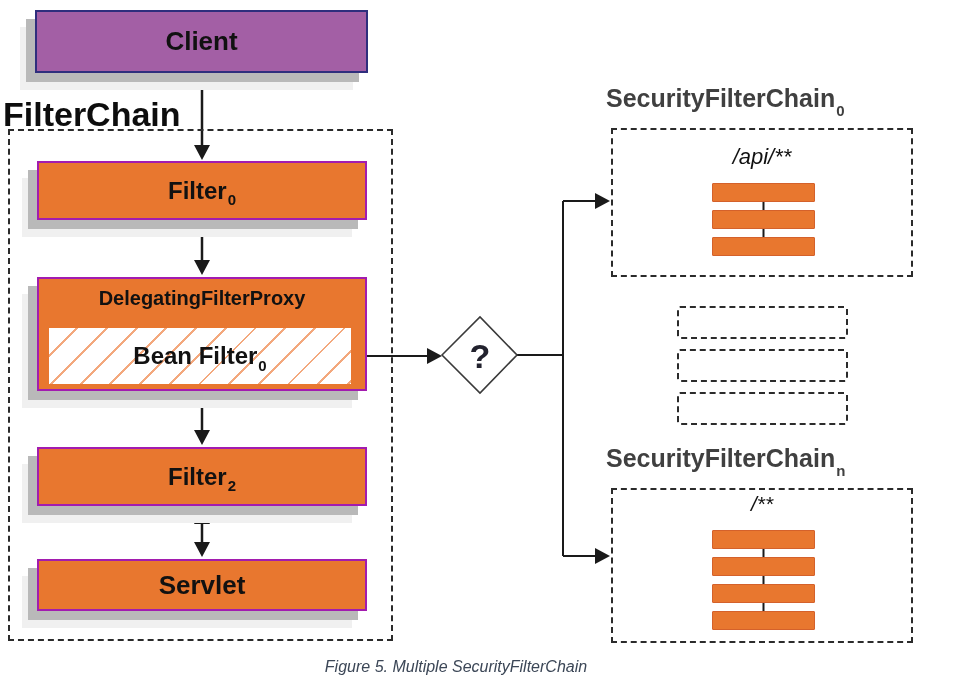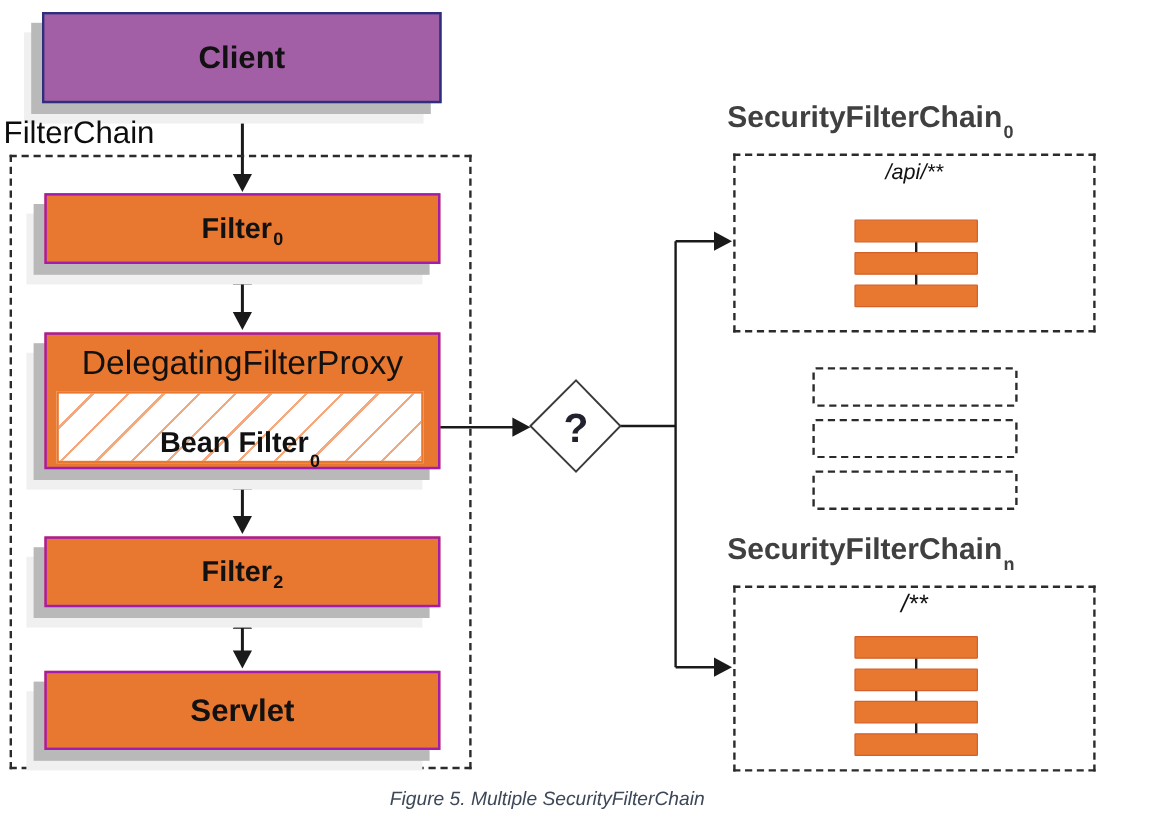--- a/index.html
+++ b/index.html
@@ -18,38 +18,38 @@
   }
   .purple{
     background:#A35FA5;border:2px solid #2F2E7D;
     box-shadow:-9px 9px 0 #b9b9b9,-15px 17px 0 #f0f0f0;
   }
   .dashed-box{
     position:absolute;z-index:2;box-sizing:border-box;
     border:2px dashed #2b2b2b;background:transparent;
   }
   .sub{font-size:15px;font-weight:bold;position:relative;top:9px;margin-left:1px;}
-  .big-label{position:absolute;z-index:2;font-weight:normal;color:#0d0d0d;font-size:26px;}
+  .big-label{position:absolute;z-index:2;font-weight:bold;color:#0d0d0d;font-size:34px;}
   .sfc-title{position:absolute;z-index:2;font-weight:bold;color:#404040;font-size:25px;text-align:left;}
   .pattern{position:absolute;z-index:2;left:0;right:0;text-align:center;font-style:italic;color:#111;}
   .bar-stack{position:absolute;z-index:3;display:flex;flex-direction:column;gap:8px;}
   .sfc-bar{
     width:103px;height:19px;background:#E8772F;border:1px solid #D4612B;
     box-sizing:border-box;border-radius:1px;
   }
   .placeholder-stack{position:absolute;z-index:2;display:flex;flex-direction:column;gap:10px;}
   .placeholder-box{
     width:171px;height:33px;box-sizing:border-box;
     border:2px dashed #2b2b2b;border-radius:3px;background:#fff;
   }
   .dfp{flex-direction:column;justify-content:flex-start;}
-  .dfp-title{margin-top:8px;font-size:28px;font-weight:normal;}
+  .dfp-title{margin-top:8px;font-size:20px;font-weight:bold;}
   .bean{
     position:absolute;left:8px;top:47px;width:306px;height:60px;box-sizing:border-box;
-    background:#fff;border:2px solid #E8772F;display:flex;align-items:flex-end;justify-content:center;
+    background:#fff;border:2px solid #E8772F;display:flex;align-items:center;justify-content:center;
     background-image:repeating-linear-gradient(135deg,rgba(0,0,0,0) 0px,rgba(0,0,0,0) 19px,#F3A87D 19px,#F3A87D 21px);
     font-size:24px;font-weight:bold;color:#111;z-index:3;
   }
   .caption{
     position:absolute;z-index:2;left:0;top:658px;width:912px;text-align:center;
     font-style:italic;font-size:16px;color:#3C4757;
   }
 </style>
 </head>
 <body>
@@ -102,21 +102,21 @@
 
     <line x1="763.5" y1="188" x2="763.5" y2="252" stroke="#1a1a1a" stroke-width="2"></line>
     <line x1="763.5" y1="534" x2="763.5" y2="625" stroke="#1a1a1a" stroke-width="2"></line>
 
     <g>
       <polygon points="442,355 480,317 517,355 480,393" fill="#ffffff" stroke="#3a3a3a" stroke-width="1.6"></polygon>
       <text x="480" y="368" text-anchor="middle" font-size="34" font-weight="bold" fill="#22222e">?</text>
     </g>
   </svg>
 
-  <div class="node purple" style="left:35px;top:10px;width:333px;height:76px;font-size:26px;">
+  <div class="node purple" style="left:35px;top:10px;width:333px;height:63px;font-size:26px;">
     <span>Client</span>
   </div>
 
   <div class="big-label" style="left:3px;top:95px;">FilterChain</div>
   <div class="dashed-box" style="left:8px;top:129px;width:385px;height:512px;"></div>
 
   <div class="node orange" style="left:37px;top:161px;width:330px;height:59px;font-size:24px;">
     <span>Filter</span>
       <span class="sub">0</span>
   </div>
@@ -127,29 +127,29 @@
       <span>Bean Filter</span>
         <span class="sub">0</span>
     </div>
   </div>
 
   <div class="node orange" style="left:37px;top:447px;width:330px;height:59px;font-size:24px;">
     <span>Filter</span>
       <span class="sub">2</span>
   </div>
 
-  <div class="node orange" style="left:37px;top:559px;width:330px;height:66px;font-size:26px;">
+  <div class="node orange" style="left:37px;top:559px;width:330px;height:52px;font-size:26px;">
     <span>Servlet</span>
   </div>
 
   <div class="sfc-title" style="left:606px;top:84px;width:310px;">
     <span>SecurityFilterChain</span><span class="sub">0</span>
   </div>
   <div class="dashed-box" style="left:611px;top:128px;width:302px;height:149px;">
-    <div class="pattern" style="top:3px;font-size:18px;">/api/**</div>
+    <div class="pattern" style="top:14px;font-size:22px;">/api/**</div>
     <div class="bar-stack" style="left:99px;top:53px;">
         <div class="sfc-bar"></div>
         <div class="sfc-bar"></div>
         <div class="sfc-bar"></div>
       </div>
   </div>
 
   <div class="placeholder-stack" style="left:677px;top:306px;">
       <div class="placeholder-box"></div>
       <div class="placeholder-box"></div>

